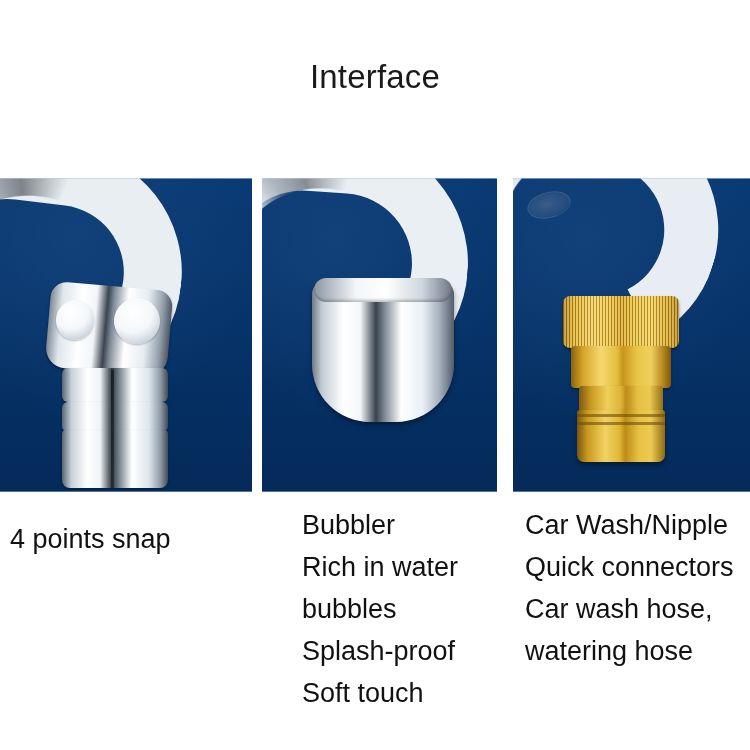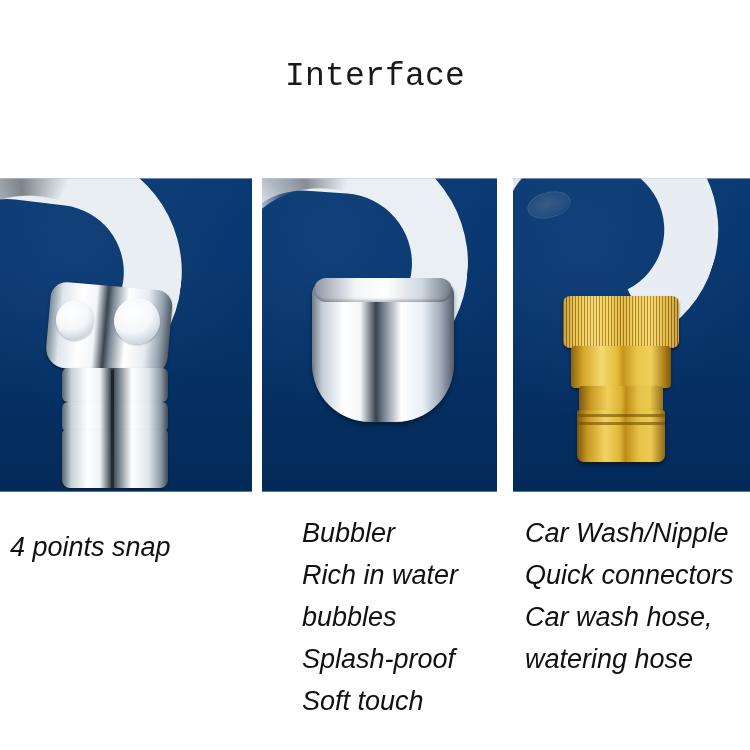--- a/index.html
+++ b/index.html
@@ -11,21 +11,20 @@
   }
   #root { position:relative; width:750px; height:750px; background:#fff; }
 
   
   .title {
     position:absolute; left:0; top:57px; width:750px;
     text-align:center;
     font-size:33px; font-weight:400; color:#1a1a1a;
     letter-spacing:0.2px;
     line-height:40px;
-    font-family:Liberation Mono, monospace;
   }
 
   
   .panels { position:absolute; left:0; top:178px; width:750px; height:314px; }
   .panel {
     position:absolute; top:0; height:314px;
     background:#063369;
     overflow:hidden;
   }
   .panel.p1 { left:0px;   width:252px; }
@@ -211,21 +210,21 @@
   }
   .p3 .brass-groove {
     position:absolute; left:64px; width:88px; height:3px;
     background:rgba(110,76,8,.6);
   }
   .p3 .g1 { top:236px; }
   .p3 .g2 { top:244px; }
 
   
   .captions { position:absolute; left:0; top:492px; width:750px; height:258px; }
-  .col { position:absolute; top:12px;font-style:italic; }
+  .col { position:absolute; top:4px; }
   .col.c1 { left:10px;  width:250px; }
   .col.c2 { left:302px; width:215px; }
   .col.c3 { left:525px; width:225px; }
   .cap-line {
     font-size:27px; line-height:42px; color:#111111;
     font-weight:400; white-space:nowrap;
   }
   .col.c1 .cap-line:first-child { margin-top:22px; }
   .col.c2 .cap-line:first-child { margin-top:8px; }
   .col.c3 .cap-line:first-child { margin-top:8px; }

